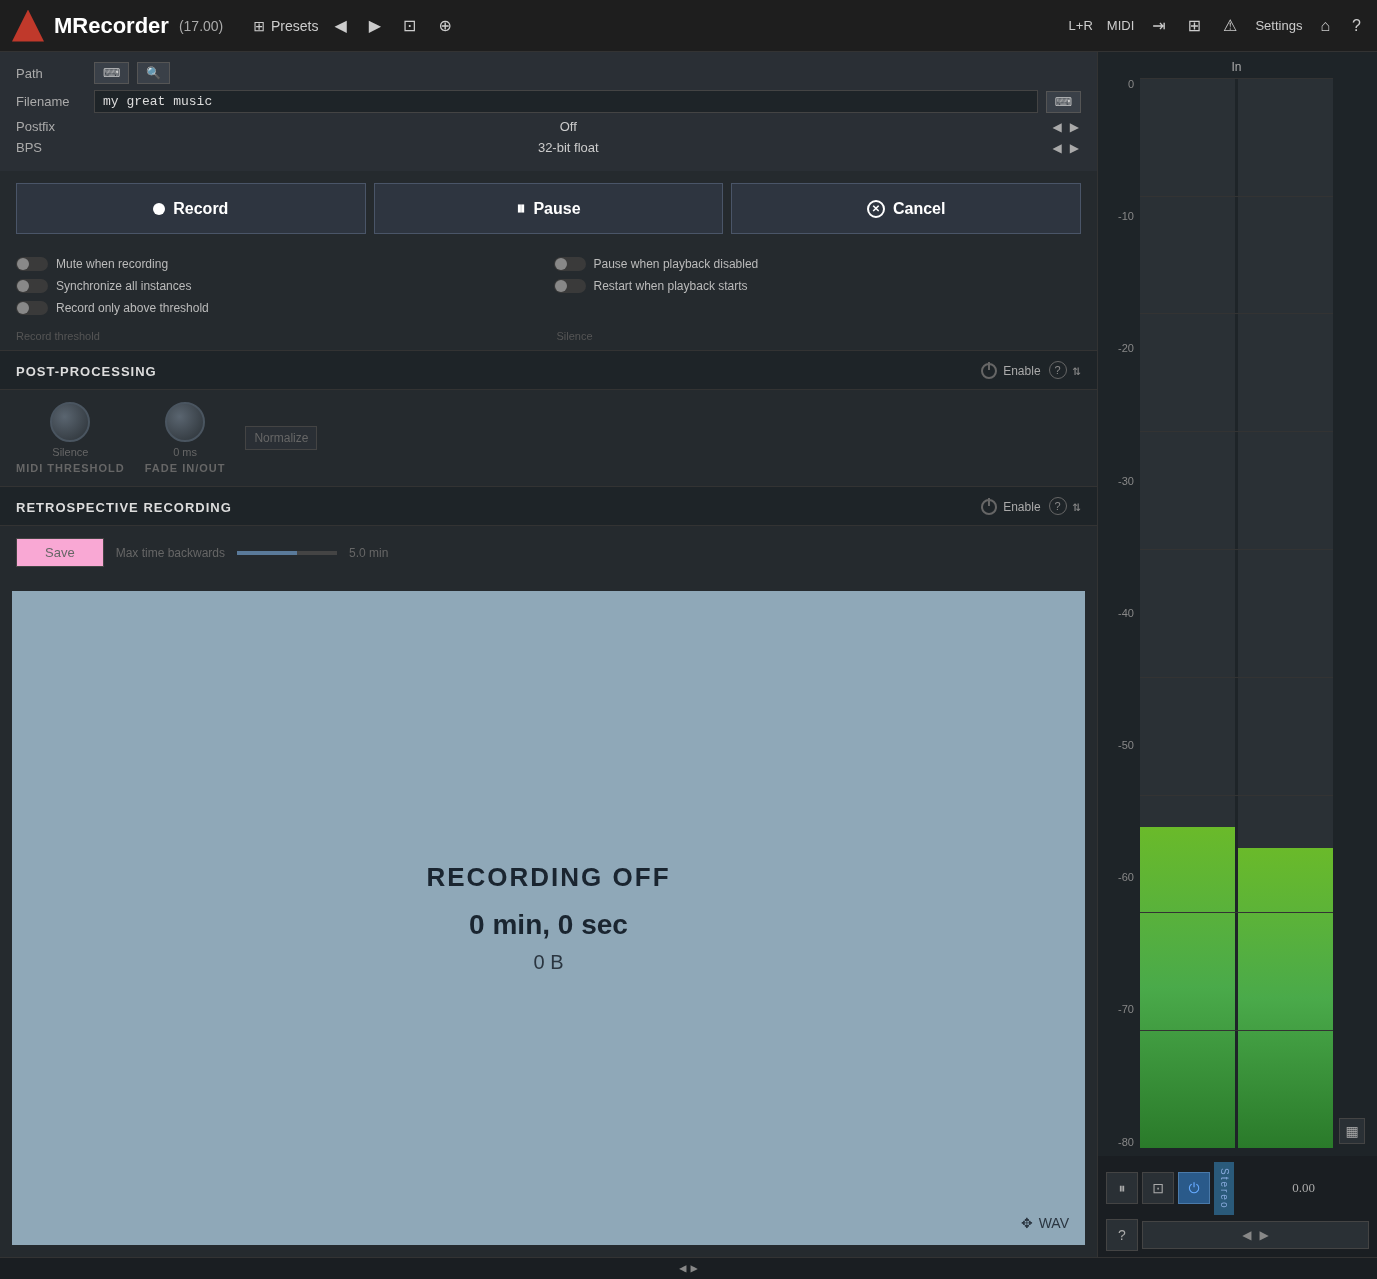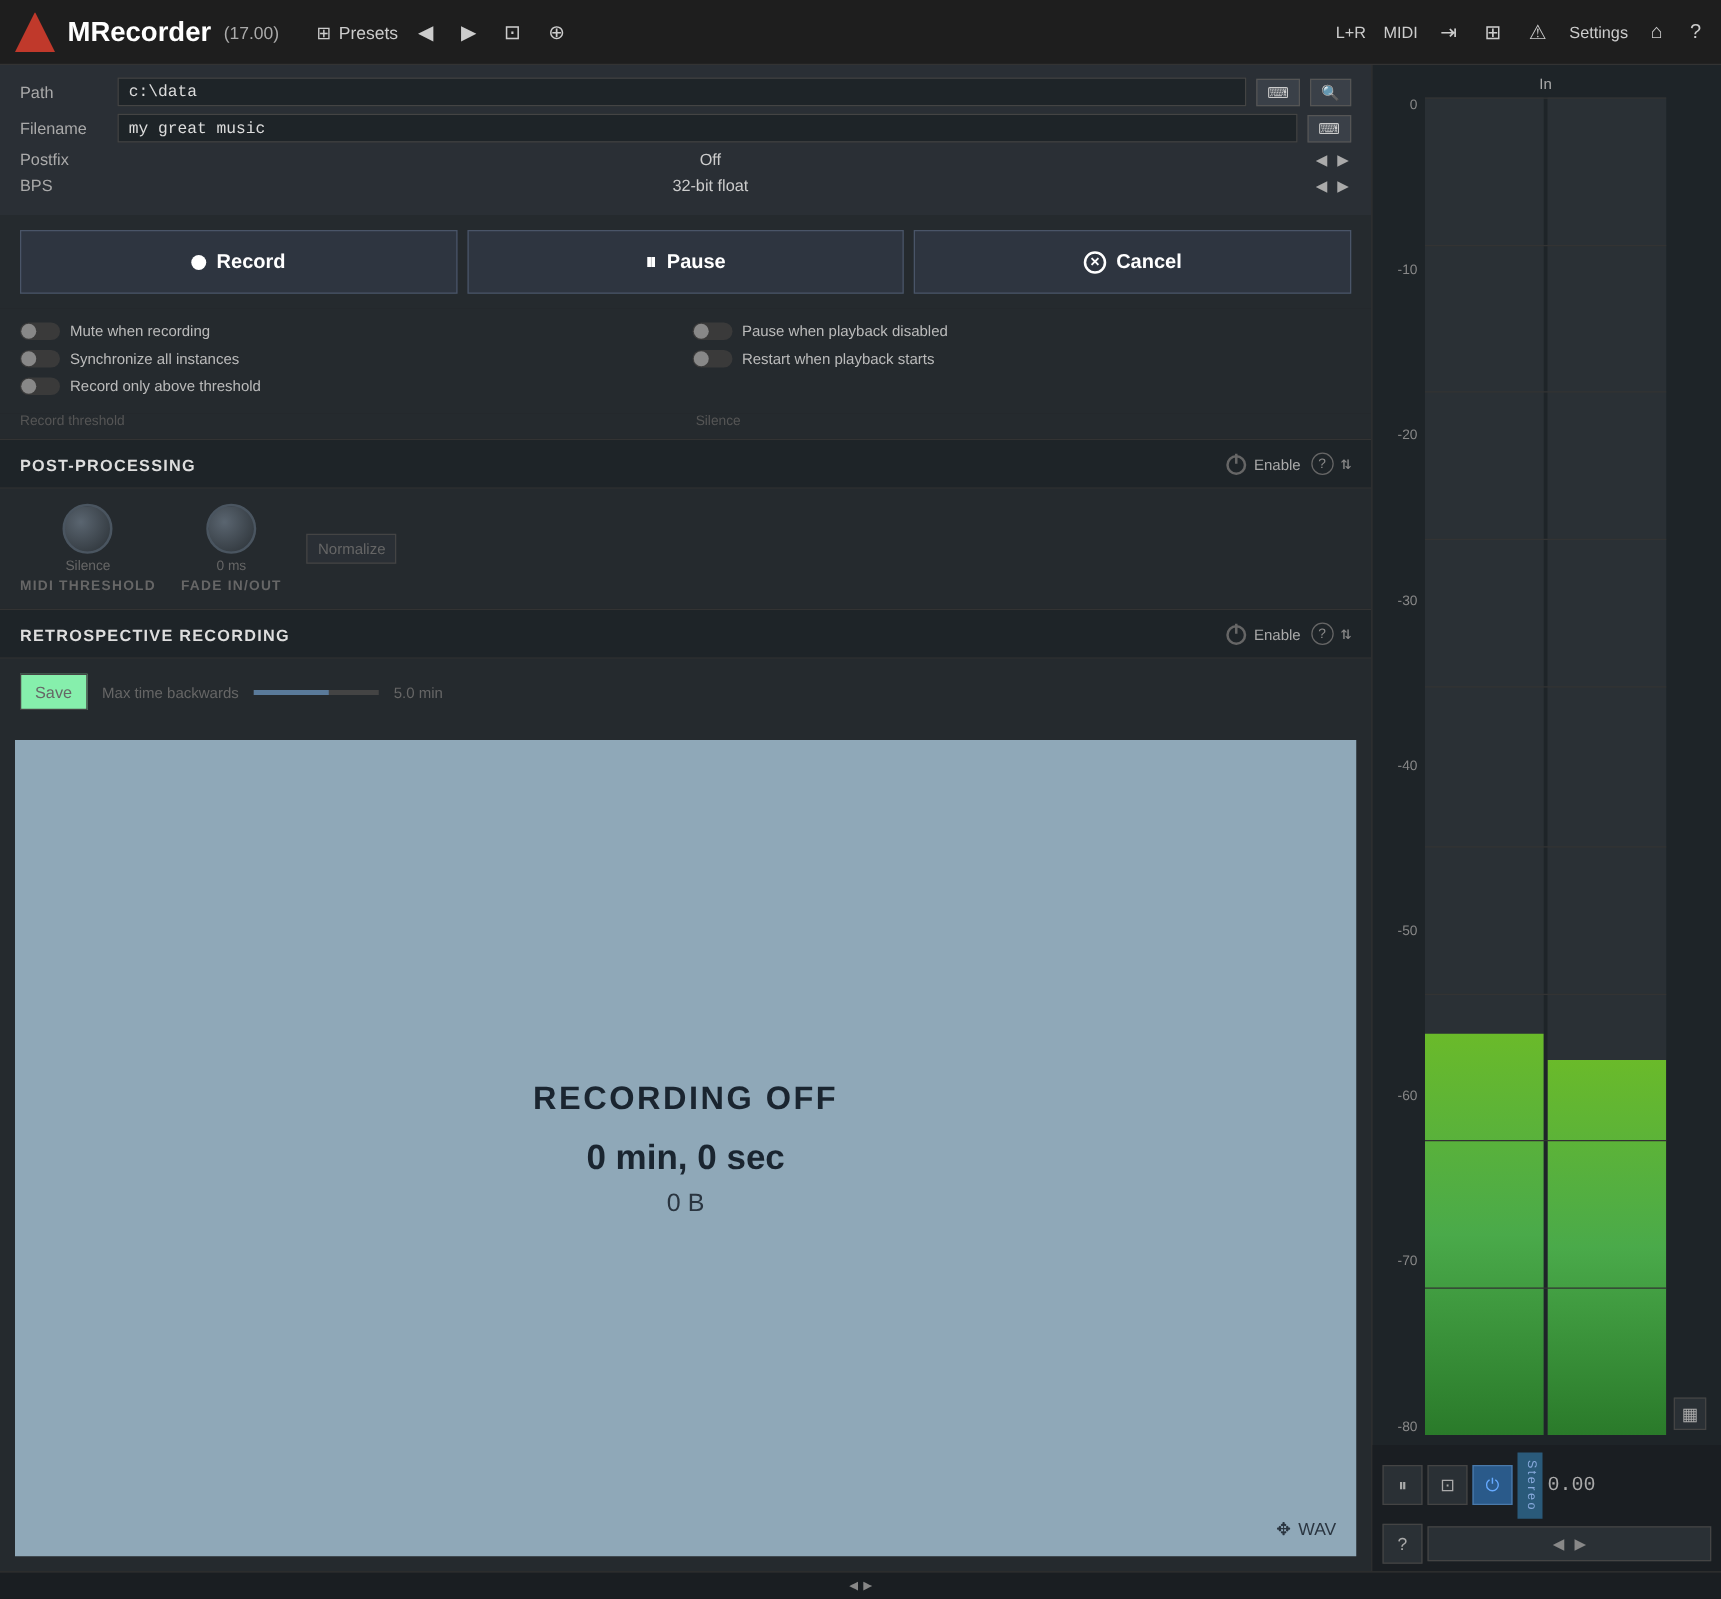--- a/index.html
+++ b/index.html
@@ -375,24 +375,24 @@
 
     
     .retro-content {
       background: #252a2e;
       padding: 12px 16px;
       display: flex;
       align-items: center;
       gap: 12px;
     }
     .retro-btn {
-      background: #86efac;
+      background: #f9a8d4;
       border: 1px solid #444;
       color: #666;
-      padding: 6px 11px;
+      padding: 6px 28px;
       font-size: 13px;
       font-family: Arial, sans-serif;
       cursor: pointer;
     }
     .retro-label {
       color: #666;
       font-size: 12px;
       font-family: Arial, sans-serif;
     }
     .retro-slider {
@@ -528,23 +528,23 @@
       color: #8ad;
       font-size: 10px;
       font-family: Arial, sans-serif;
       writing-mode: vertical-rl;
       text-align: center;
       padding: 6px 4px;
       letter-spacing: 2px;
     }
     .meter-value {
       color: #aaa;
-      font-size: 16px;
-      font-family: Liberation Mono, monospace;
-      text-align: left;
+      font-size: 13px;
+      font-family: Liberation Serif, serif;
+      text-align: center;
       flex: 1;
     }
     .lr-control {
       background: #2a3035;
       border: 1px solid #444;
       height: 28px;
       flex: 1;
       display: flex;
       align-items: center;
       justify-content: center;
@@ -629,21 +629,20 @@
   </div>
 </div>
 
 <div class="main-container">
 
   <div class="left-panel">
 
     <div class="file-info">
       <div class="file-row">
         <span class="file-label">Path</span>
-        <input class="file-input-area" type="text" value="c:\data" style="">
         <button class="file-btn">⌨</button>
         <button class="file-btn">🔍</button>
       </div>
       <div class="file-row">
         <span class="file-label">Filename</span>
         <input class="file-input-area" type="text" value="my great music" style="">
         <button class="file-btn">⌨</button>
       </div>
       <div class="file-row">
         <span class="file-label">Postfix</span>

